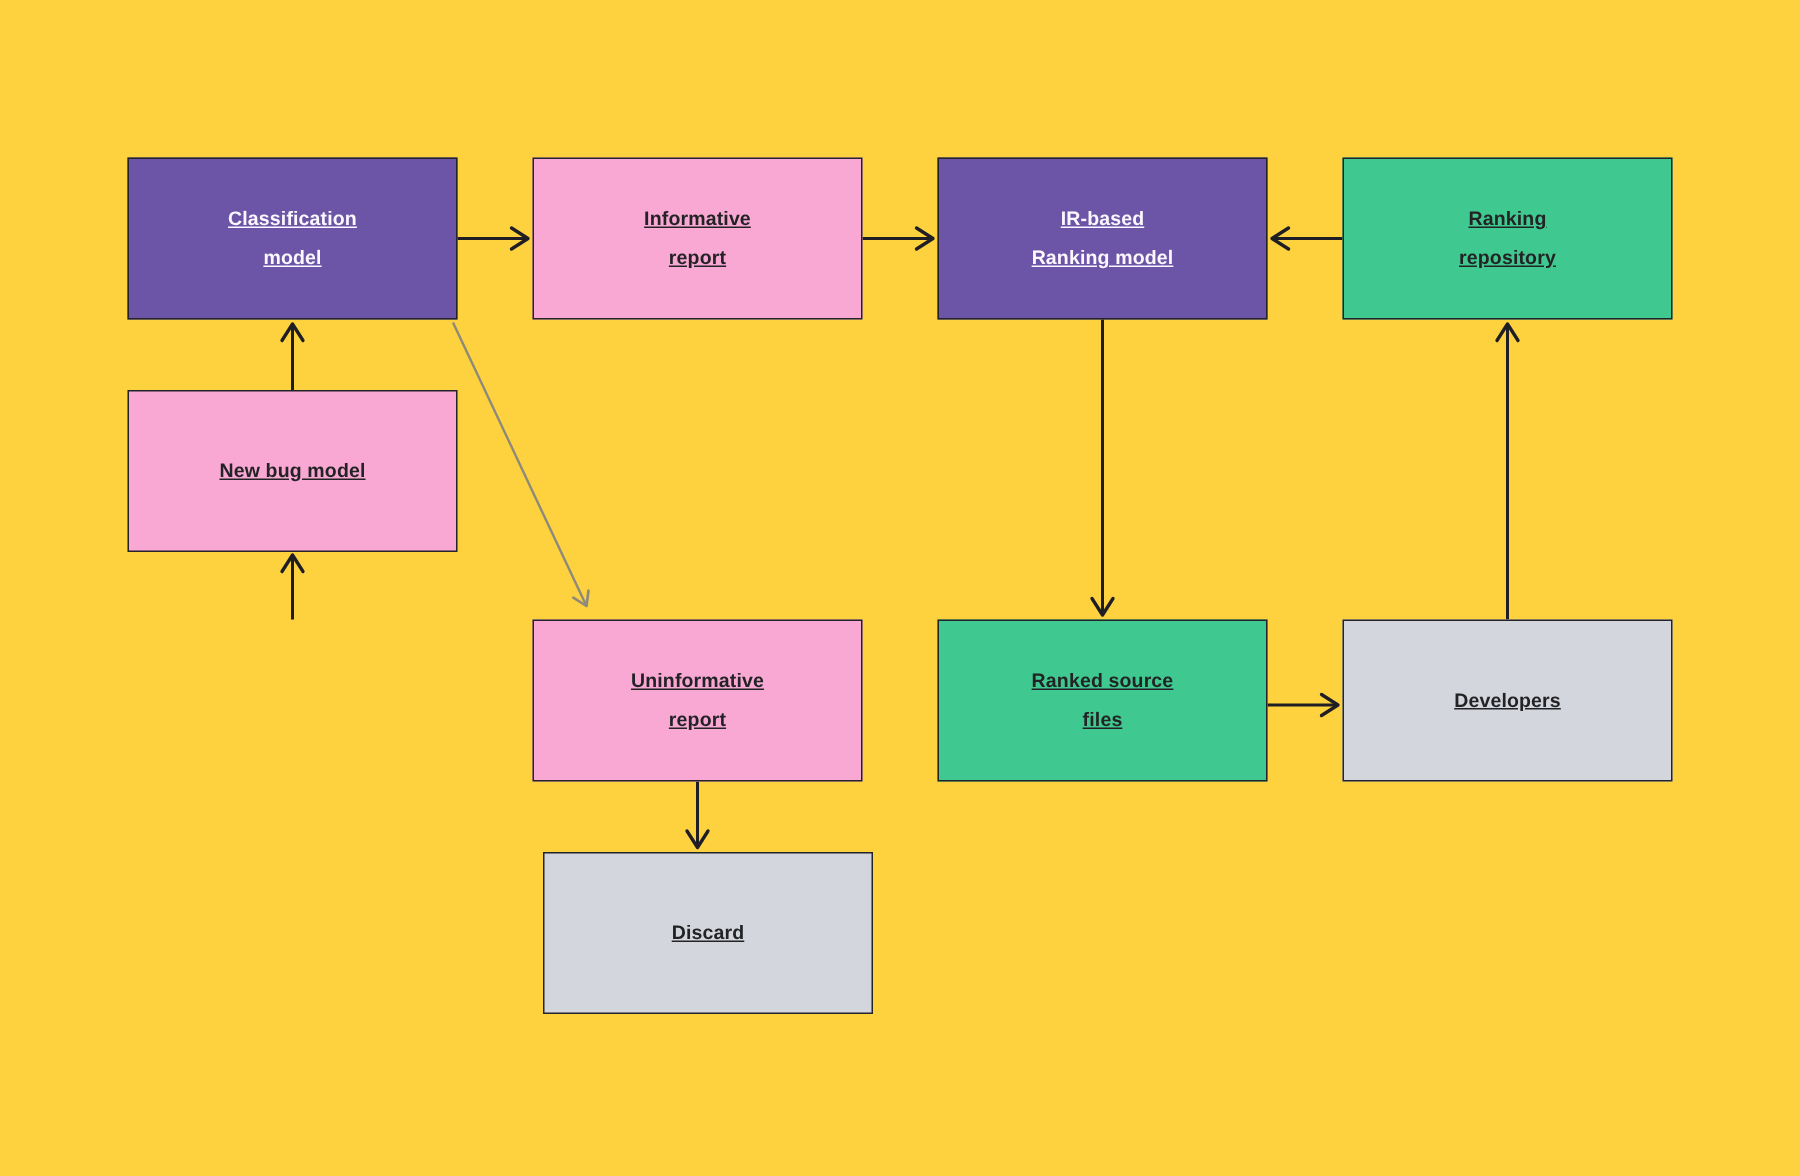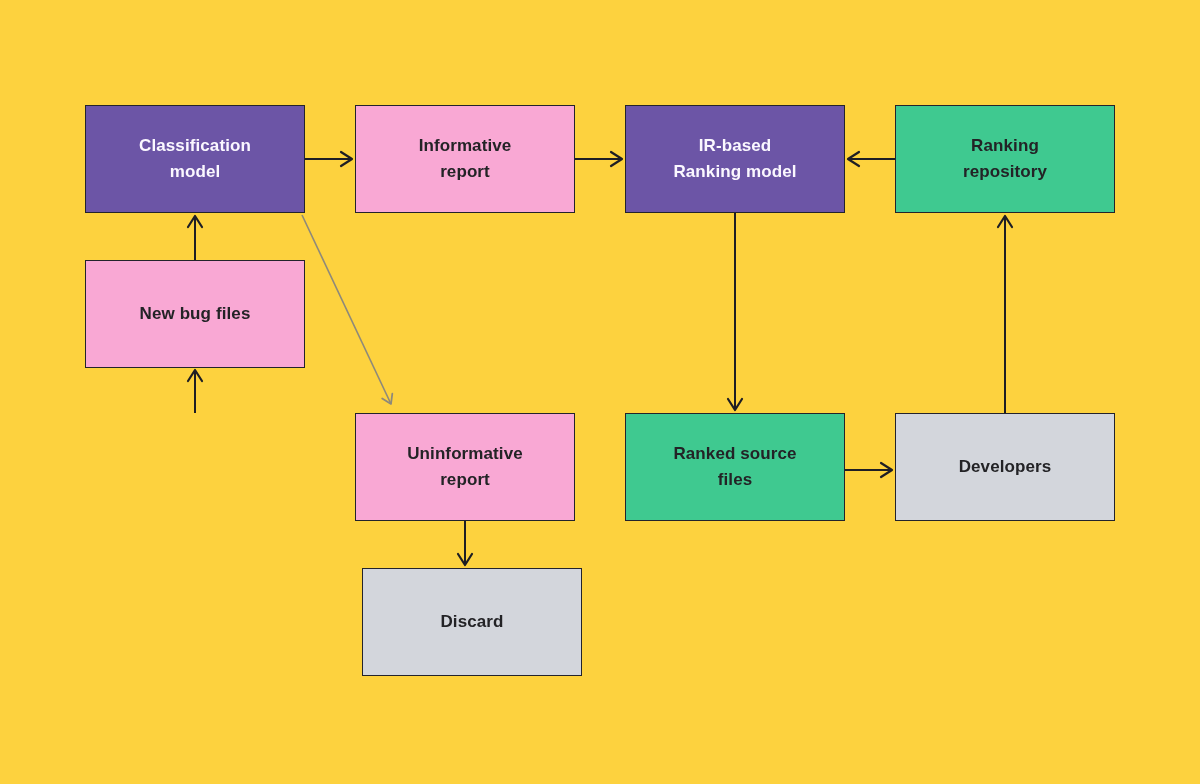--- a/index.html
+++ b/index.html
@@ -30,27 +30,28 @@
     width: 220px;
     height: 108px;
     box-sizing: border-box;
     border: 1.6px solid #23232b;
     display: flex;
     align-items: center;
     justify-content: center;
     text-align: center;
   }
   .node-label {
-    font-size: 17px;
+    font-size: 13px;
     line-height: 26px;
     font-weight: bold;
     letter-spacing: 0.1px;
     color: #232326;
     white-space: pre-line;
     padding: 0 10px;
+    text-decoration: underline;
   }
   .node.purple { background: #6c55a6; }
   .node.purple .node-label { color: #fbf8ff; }
   .node.coral  { background: #f9a8d4; }
   .node.green  { background: #3fc990; }
   .node.grayb  { background: #d3d6dc; }
 </style>
 </head>
 <body>
 
@@ -92,21 +93,21 @@
     <span class="node-label">IR-based
 Ranking model</span>
   </div>
 
   <div class="node green" style="left:895px; top:105px;">
     <span class="node-label">Ranking
 repository</span>
   </div>
 
   <div class="node coral" style="left:85px; top:260px;">
-    <span class="node-label">New bug files</span>
+    <span class="node-label">New bug model</span>
   </div>
 
 
   <div class="node coral" style="left:355px; top:413px;">
     <span class="node-label">Uninformative
 report</span>
   </div>
 
   <div class="node green" style="left:625px; top:413px;">
     <span class="node-label">Ranked source

